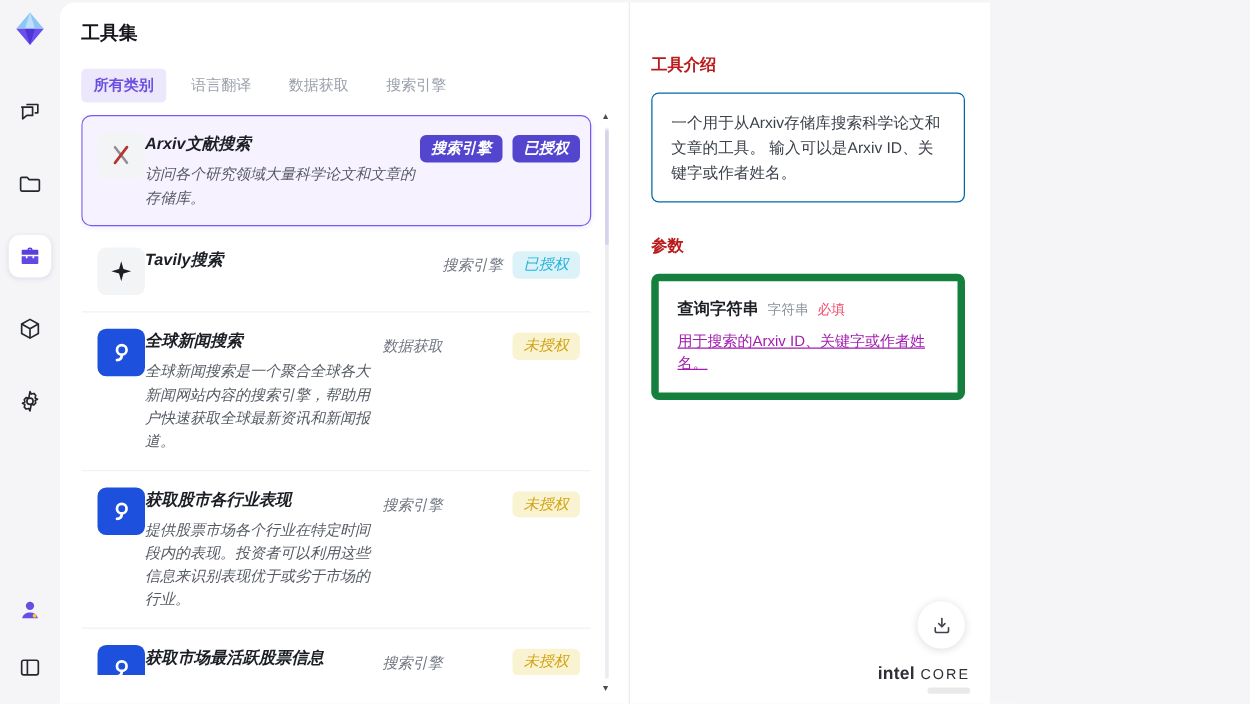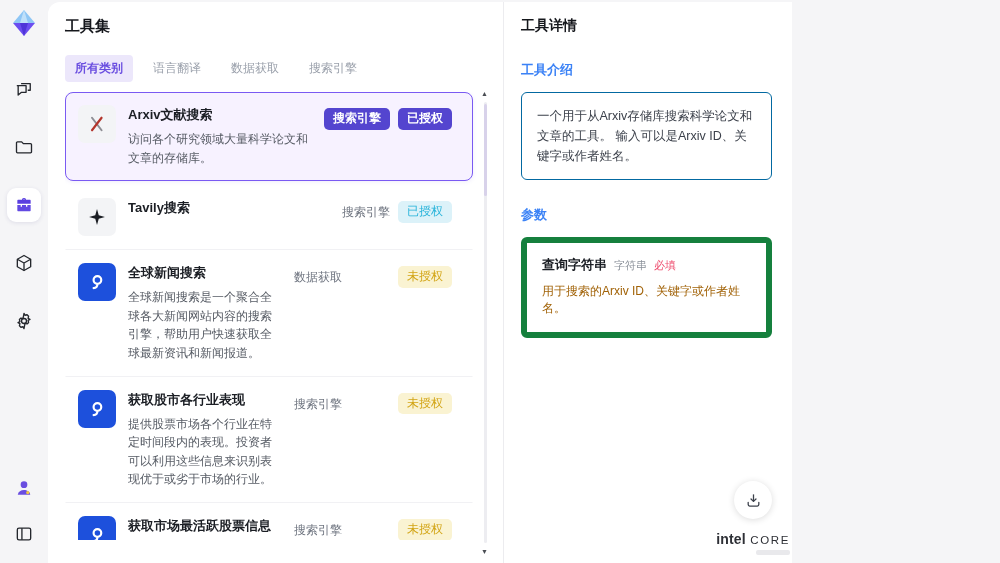--- a/index.html
+++ b/index.html
@@ -21,21 +21,21 @@
   .surface { flex:1; background:#ffffff; border-radius:12px 0 0 0; display:flex; min-width:0; margin-top:2px; }
 
   
   .col-left { width:455px; flex:none; padding:15px 0 0 17px; position:relative; }
   .page-title { font-size:15px; font-weight:700; color:#15171c; }
   .tabs { display:flex; align-items:center; gap:10px; margin-top:19px; font-size:12px; }
   .tab { padding:5px 10px; border-radius:4px; color:#9aa0ab; cursor:pointer; white-space:nowrap; }
   .tab.active { background:#ece7fb; color:#6a4ee0; font-weight:700; }
 
   .tool-list { margin-top:10px; padding-right:30px; height:448px; overflow:hidden; position:relative; }
-  .card { display:flex; gap:12px; padding:12px 20px 13px 12px; border:1.5px solid transparent; border-bottom:1px solid #f1f1f4; cursor:pointer; }
+  .card { display:flex; padding:12px 8px 13px 12px; border:1.5px solid transparent; border-bottom:1px solid #f1f1f4; cursor:pointer;font-style:italic; }
   .card.selected { border:1.5px solid #7a5af2; background:#f7f2ff; border-radius:8px; box-shadow:0 1px 4px rgba(110,80,230,.10); margin-bottom:4px; }
   .t-icon { width:38px; height:38px; flex:none; border-radius:7px; background:#f3f4f6; display:flex; align-items:center; justify-content:center; }
   .t-icon[data-icon="globalnews"], .t-icon[data-icon="stock"] { background:#1d50dc; }
   .t-main { flex:1; min-width:0; padding-top:1px; }
   .t-name { font-size:13px; font-weight:700; color:#1b1e24; margin-bottom:6px; }
   .t-desc { font-size:12px; color:#565b64; line-height:1.55; }
   .t-tags { margin-left:auto; flex:none; display:flex; gap:8px; align-items:flex-start; padding-top:3px; white-space:nowrap; }
   .tag-plain { font-size:12px; color:#6f7580; padding:3px 0; }
   .badge { font-size:12px; padding:3px 9px; border-radius:5px; line-height:1.3; }
   .badge.purple { background:#5445cf; color:#ffffff; font-weight:600; }
@@ -46,32 +46,32 @@
   .list-scroll { position:absolute; top:88px; bottom:8px; right:15px; width:4px; }
   .list-scroll .track { position:absolute; top:12px; bottom:12px; left:0; width:3px; background:#ededf1; border-radius:2px; }
   .list-scroll .thumb { position:absolute; top:14px; left:0; width:3px; height:92px; background:#d8d2ea; border-radius:2px; }
   .scroll-arrow { position:absolute; left:-3px; font-size:7px; color:#4a4d53; line-height:1; cursor:pointer; }
   .scroll-arrow.up { top:0; }
   .scroll-arrow.down { bottom:0; }
 
   
   .col-right { flex:1; min-width:0; border-left:1px solid #ececef; padding:15px 20px 0 17px; position:relative; }
   .detail-title { font-size:14px; font-weight:700; color:#15171c; }
-  .section-h { font-size:13px; font-weight:700; color:#3b82f6; margin-top:26px; }
+  .section-h { font-size:13px; font-weight:700; color:#b91c1c; margin-top:26px; }
   .info-box { margin-top:13px; border:1px solid #0369a1; border-radius:6px; background:#fff; padding:13px 15px; font-size:12.5px; color:#3c414b; line-height:1.6; }
   .param-box { margin-top:13px; border:6px solid #15803d; border-radius:6px; background:#fff; padding:13px 15px 15px; }
   .param-head { display:flex; align-items:baseline; gap:7px; }
   .param-name { font-size:13px; font-weight:700; color:#1b1e24; }
   .param-type { font-size:11px; color:#8a9099; }
   .param-req { font-size:11px; color:#ee4d6e; }
-  .param-desc { margin-top:9px; font-size:12px; color:#a16207; }
+  .param-desc { margin-top:9px; font-size:12px; color:#a21caf;text-decoration:underline; }
 
   
   .fab { position:absolute; right:20px; bottom:44px; width:38px; height:38px; border-radius:50%; background:#fff; box-shadow:0 1px 7px rgba(0,0,0,.14); display:flex; align-items:center; justify-content:center; cursor:pointer; }
-  .intel { position:absolute; right:2px; bottom:8px; text-align:right; color:#2e3036; }
+  .intel { position:absolute; right:16px; bottom:8px; text-align:right; color:#2e3036; }
   .intel .i-intel { font-size:14px; font-weight:700; letter-spacing:.2px; }
   .intel .i-core { font-size:11.5px; font-weight:400; letter-spacing:1.6px; }
   .intel .i-sub { margin-top:2px; margin-left:auto; width:34px; height:5px; background:#e9e9ec; border-radius:2px; }
 </style>
 </head>
 <body>
 
 <div class="app">
 
   <div class="rail">
@@ -244,21 +244,20 @@
 
       <div class="list-scroll">
         <div class="scroll-arrow up">▲</div>
         <div class="track"></div>
         <div class="thumb"></div>
         <div class="scroll-arrow down">▼</div>
       </div>
     </div>
 
     <div class="col-right">
-      <div class="detail-title">工具详情</div>
 
       <div class="section-h">工具介绍</div>
       <div class="info-box">
         <span>一个用于从Arxiv存储库搜索科学论文和文章的工具。 输入可以是Arxiv ID、关键字或作者姓名。</span>
       </div>
 
       <div class="section-h">参数</div>
       <div class="param-box">
         <div class="param-head">
           <span class="param-name">查询字符串</span>

